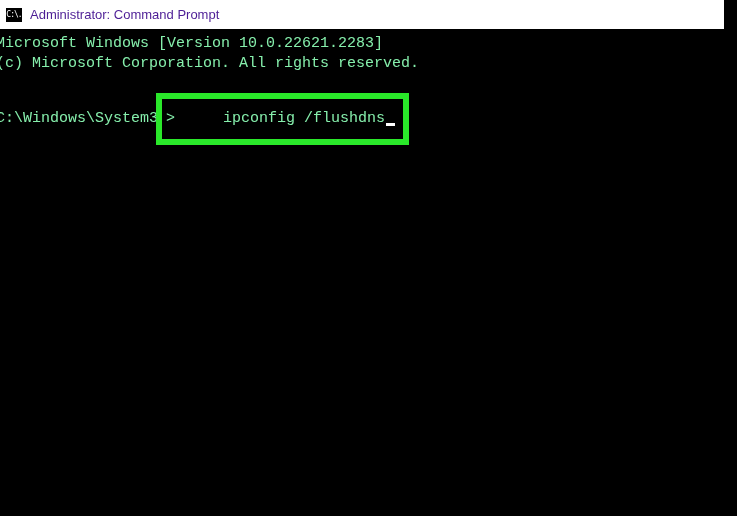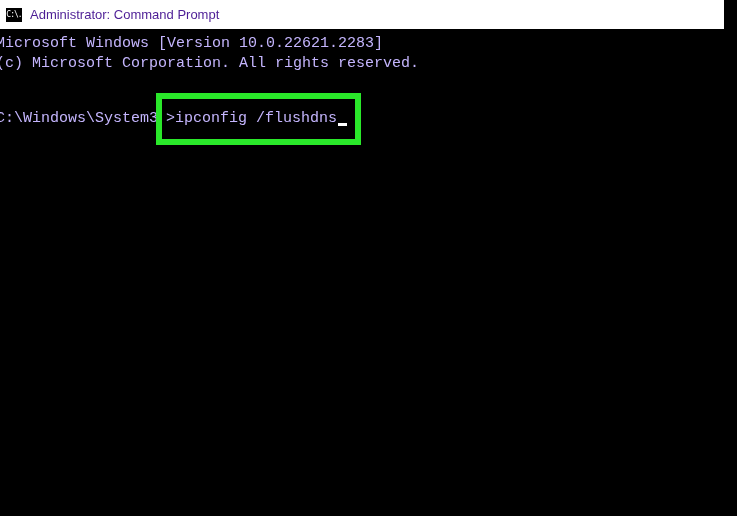--- a/index.html
+++ b/index.html
@@ -47,21 +47,21 @@
     .right-edge {
       position: absolute;
       top: 0;
       right: 0;
       width: 13px;
       height: 30px;
       background: #000000;
     }
     .terminal {
       padding: 4px 0 0 0;
-      color: #c4b5fd;
+      color: #86efac;
       font-size: 15px;
       line-height: 1.35;
       font-family: Consolas, 'Courier New', monospace;
     }
     .terminal-line {
       white-space: pre;
       margin-left: -4px;
     }
     .prompt-row {
       display: flex;
@@ -77,20 +77,21 @@
       padding: 10px 8px 10px 4px;
       display: inline-flex;
       align-items: center;
       margin-left: -2px;
     }
     .prompt-char {
       white-space: pre;
     }
     .command-text {
       white-space: pre;
+      margin-left: 48px;
     }
     .cursor {
       display: inline-block;
       width: 9px;
       height: 3px;
       background: #ffffff;
       margin-left: 1px;
       position: relative;
       top: 6px;
     }

